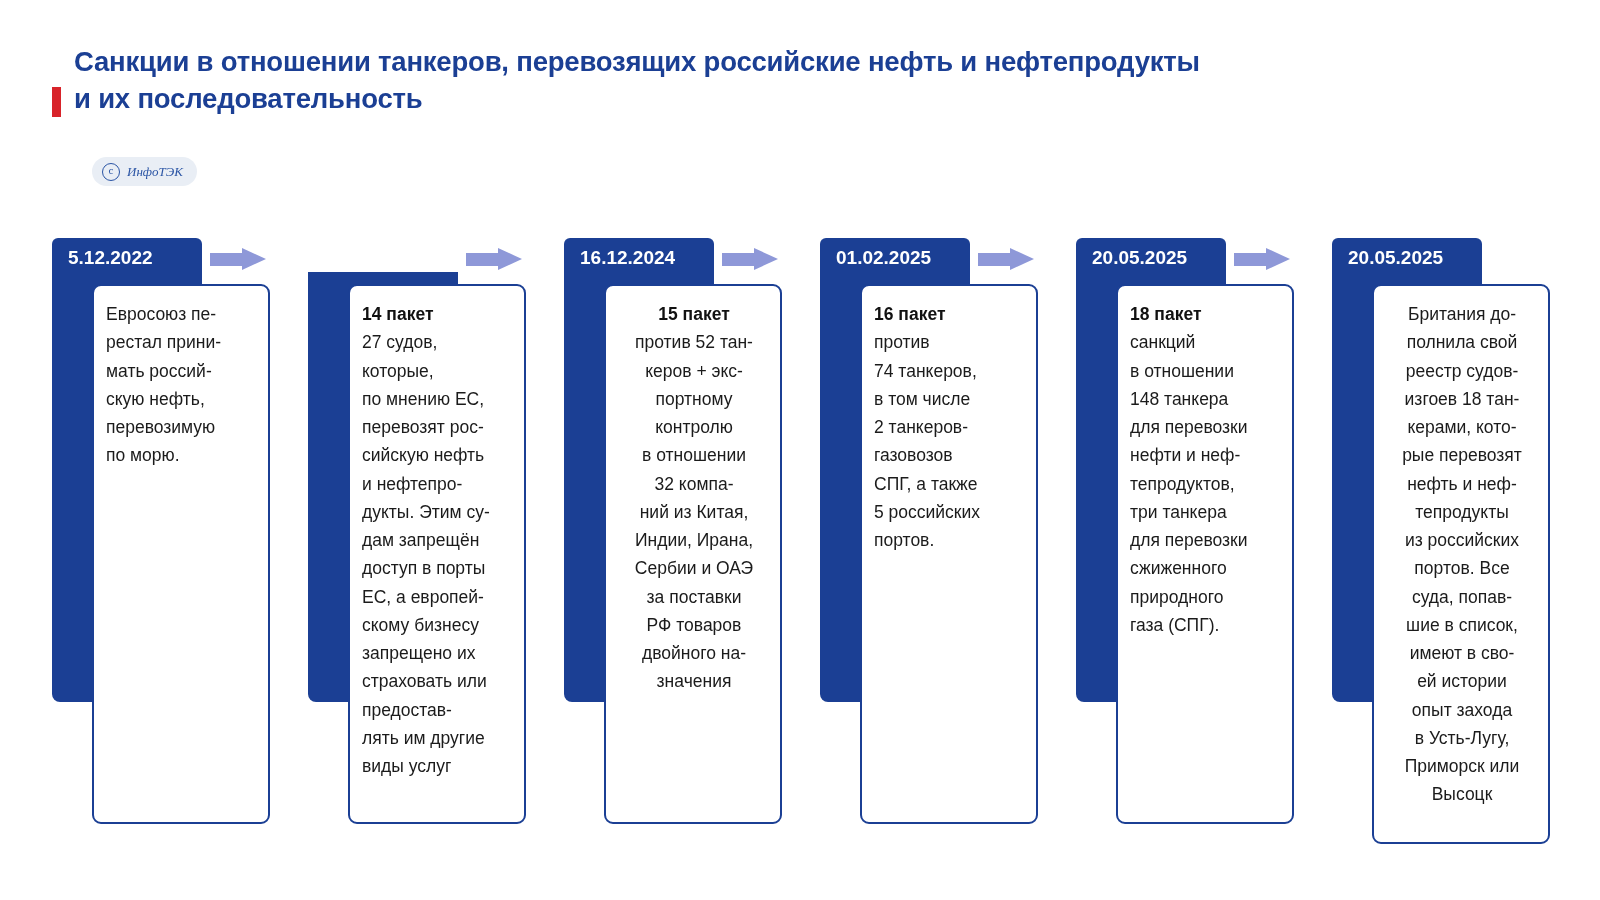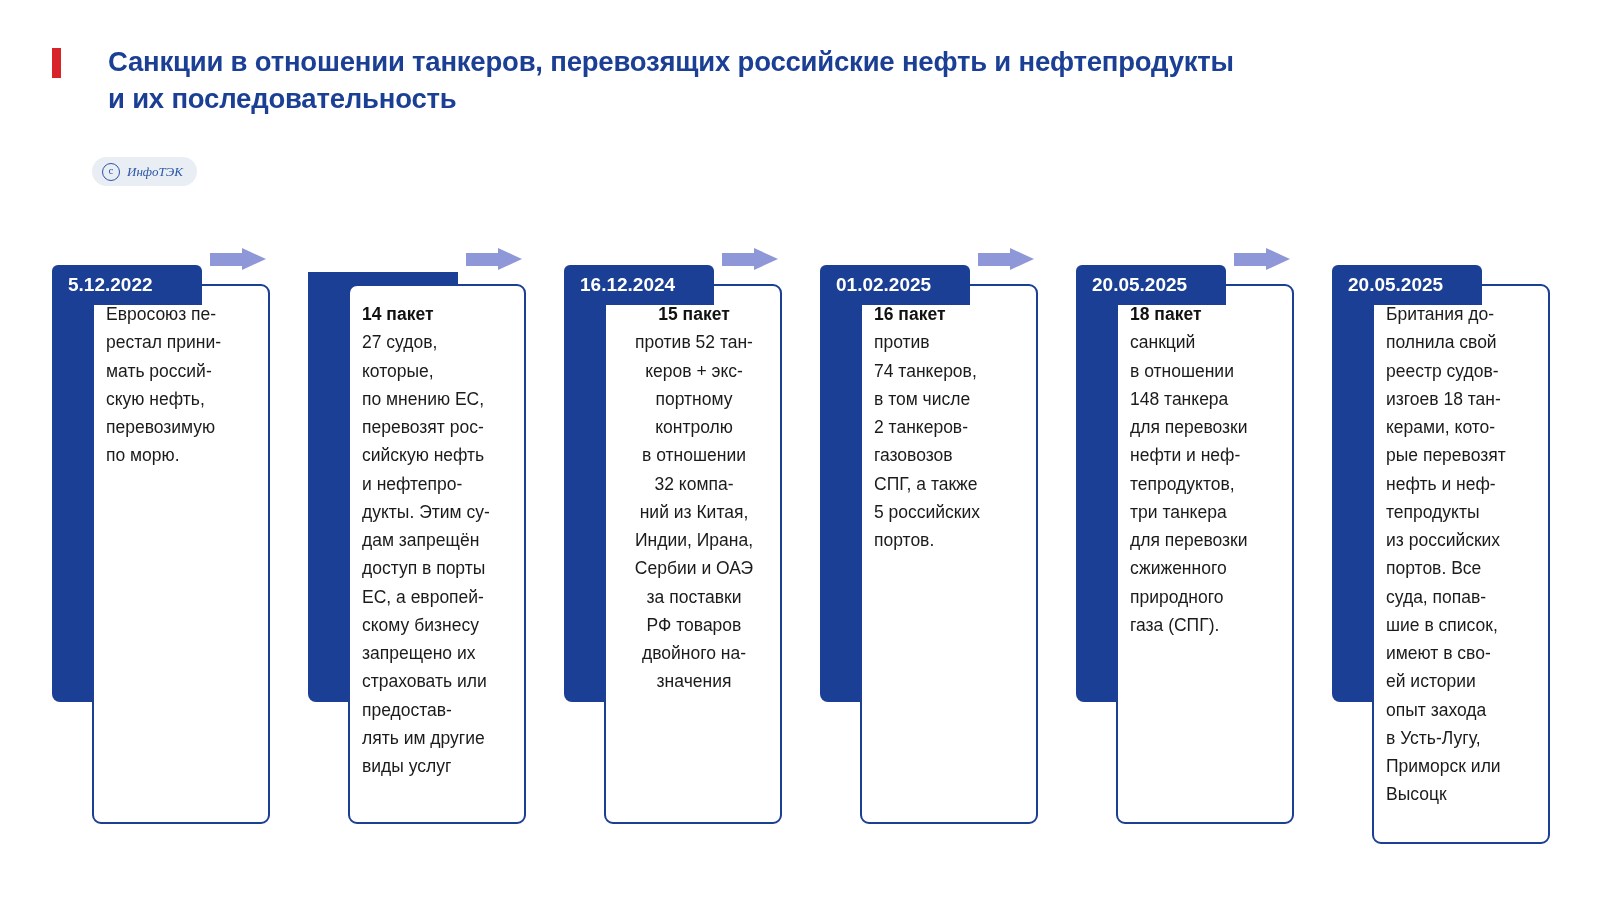--- a/index.html
+++ b/index.html
@@ -18,22 +18,21 @@
 
   
   .header {
     position: absolute;
     left: 52px;
     top: 44px;
     width: 1300px;
   }
   .title-row {
     display: flex;
-    align-items: flex-start;
-    gap: 34px;
+    align-items: flex-end;
   }
   .title-bar {
     width: 9px;
     height: 30px;
     background: #d8232a;
     margin-right: 13px;
     margin-top: 4px;
     flex: 0 0 auto;
   }
   .title-text {
@@ -99,21 +98,20 @@
     height: 40px;
     background: #1b3f94;
     border-radius: 6px 6px 0 0;
     color: #ffffff;
     font-size: 19px;
     font-weight: bold;
     display: flex;
     align-items: center;
     padding-left: 16px;
     box-sizing: border-box;
-    margin-top: 27px;
   }
   .step-blue {
     position: absolute;
     z-index: 1;
     left: 0;
     top: 34px;
     width: 150px;
     background: #1b3f94;
     border-radius: 0 0 8px 8px;
   }
@@ -290,21 +288,21 @@
 газа (СПГ).</div>
       </div>
     </div>
     <div class="arrow" style="left: 1182px;">
       <div class="shaft"></div>
       <div class="tip"></div>
     </div>
     <div class="step" style="left: 1280px;">
       <div class="step-blue" style="height: 430px;"></div>
       <div class="step-head">20.05.2025</div>
-      <div class="step-card" style="height: 560px;">
+      <div class="step-card" style="height: 560px; text-align: center;">
         <div class="body"> Британия до-
 полнила свой
 реестр судов-
 изгоев 18 тан-
 керами, кото-
 рые перевозят
 нефть и неф-
 тепродукты
 из российских
 портов. Все

